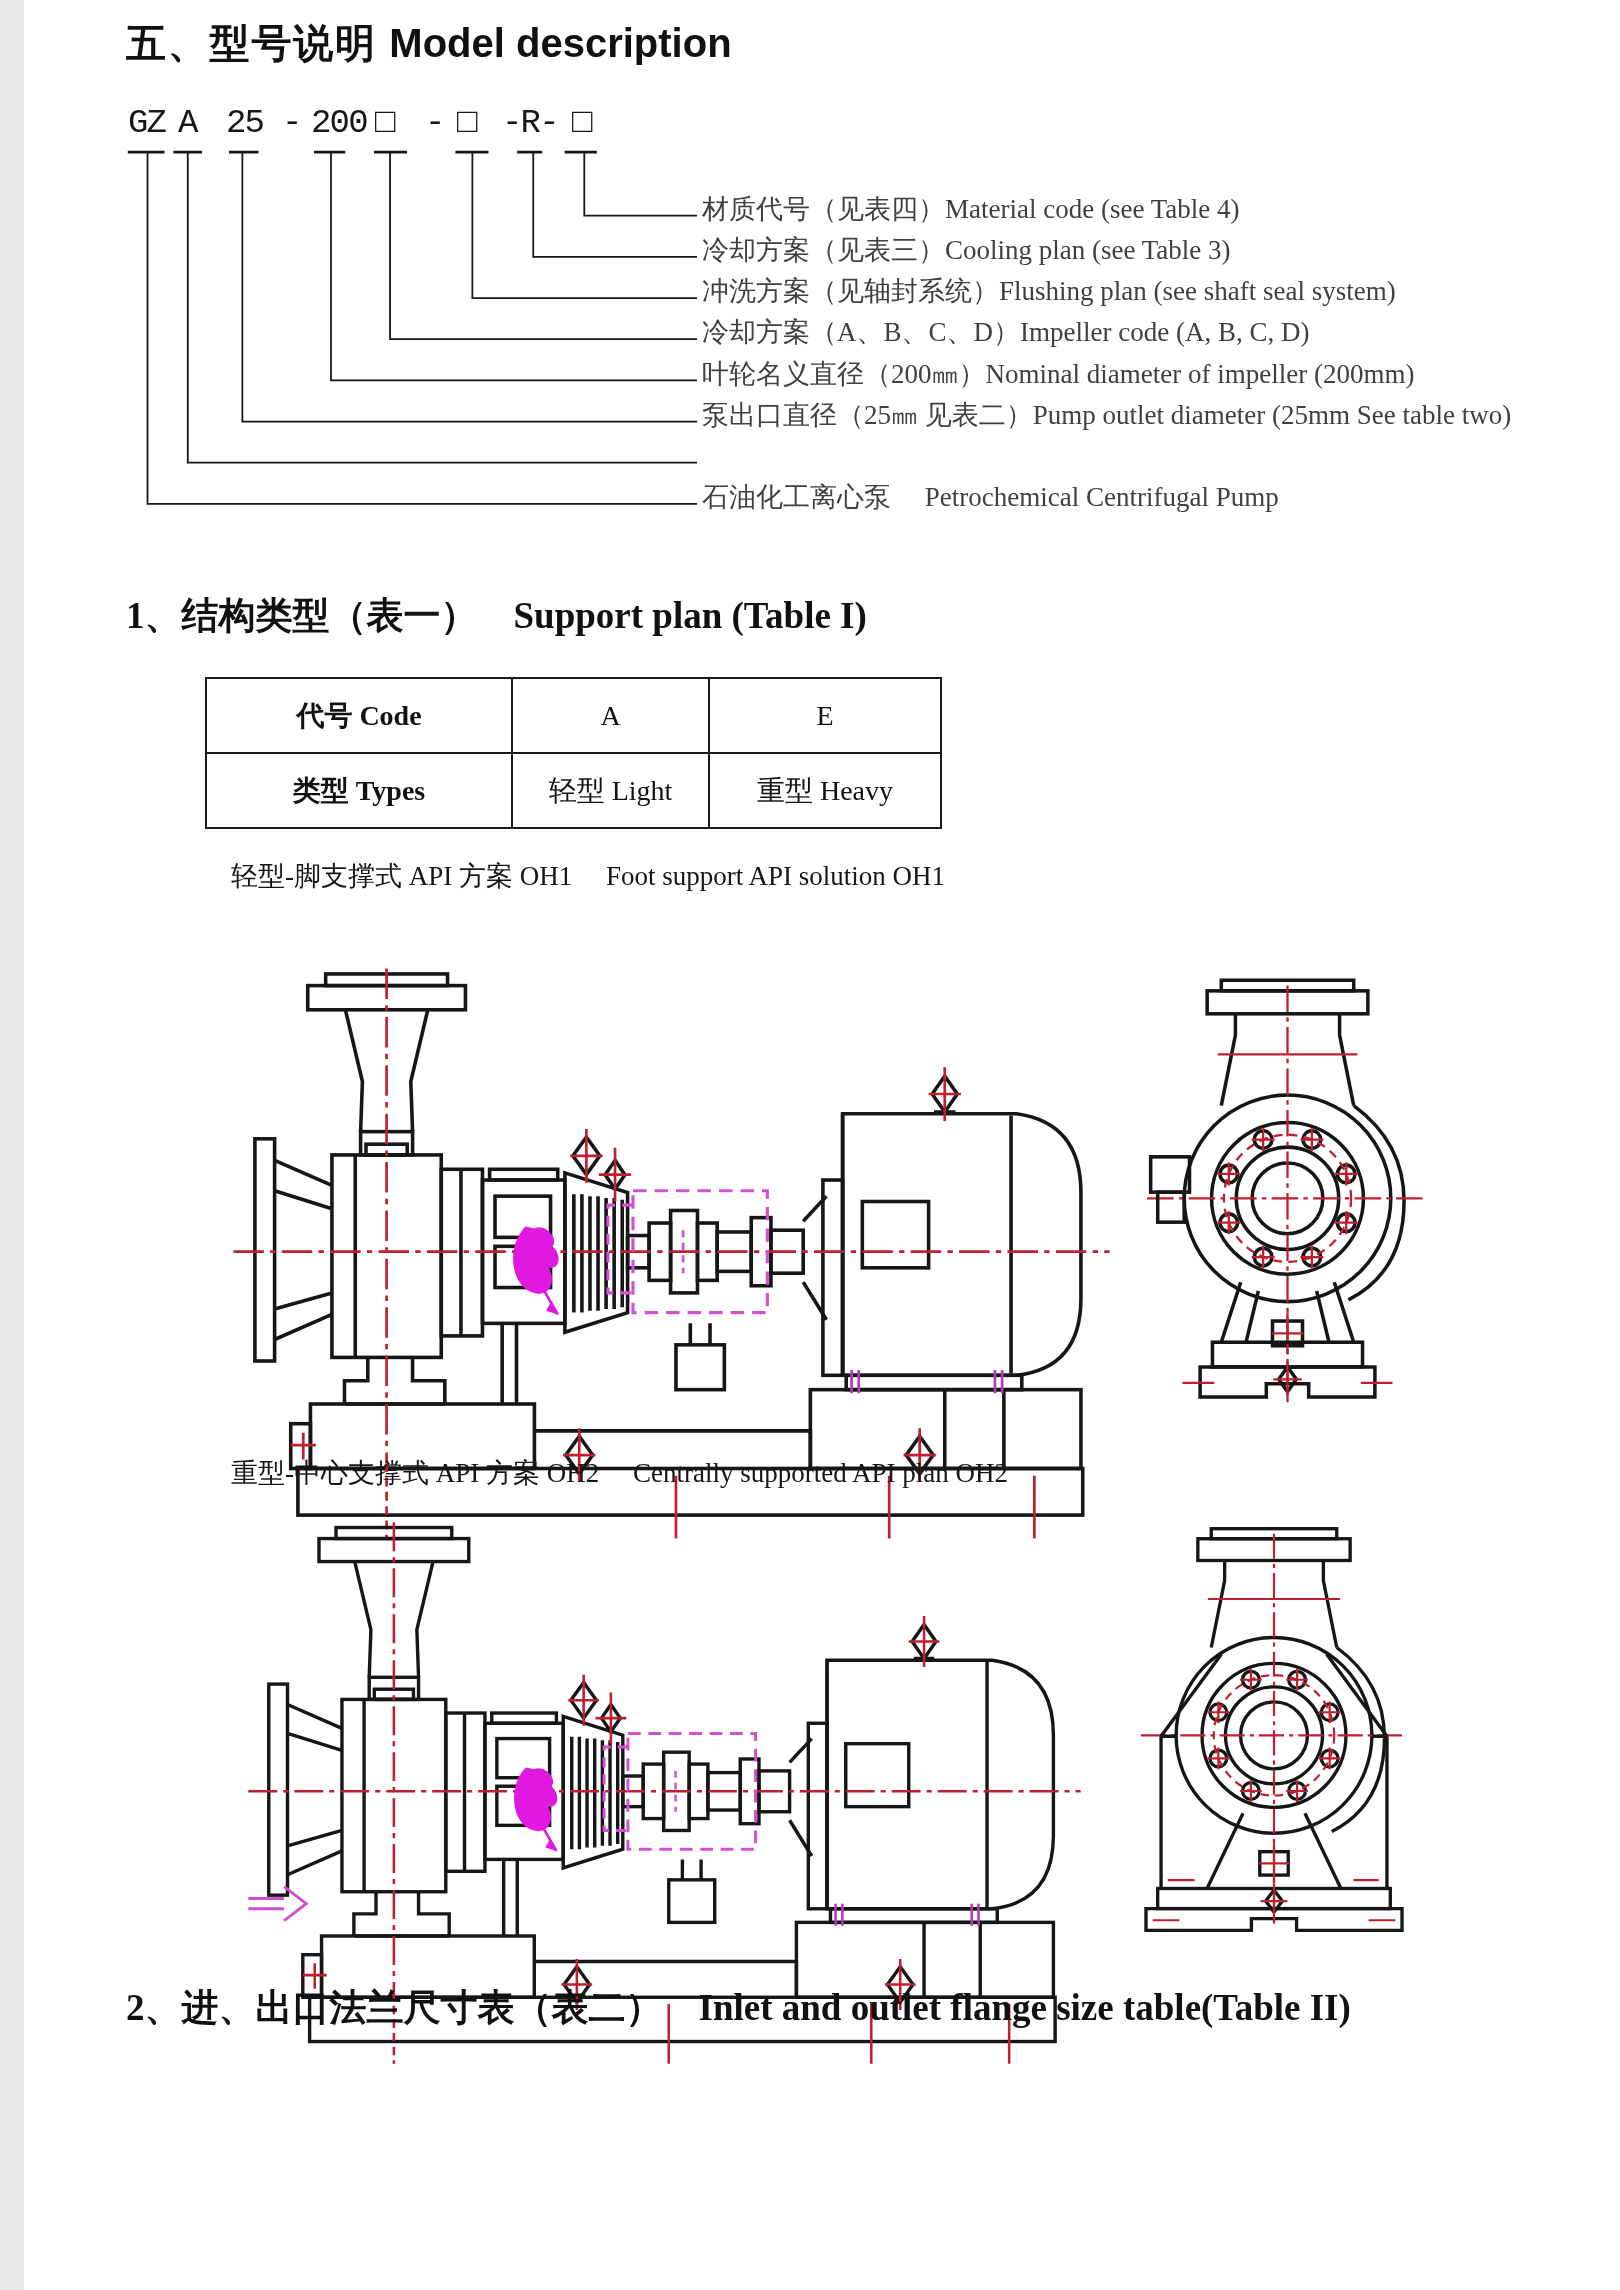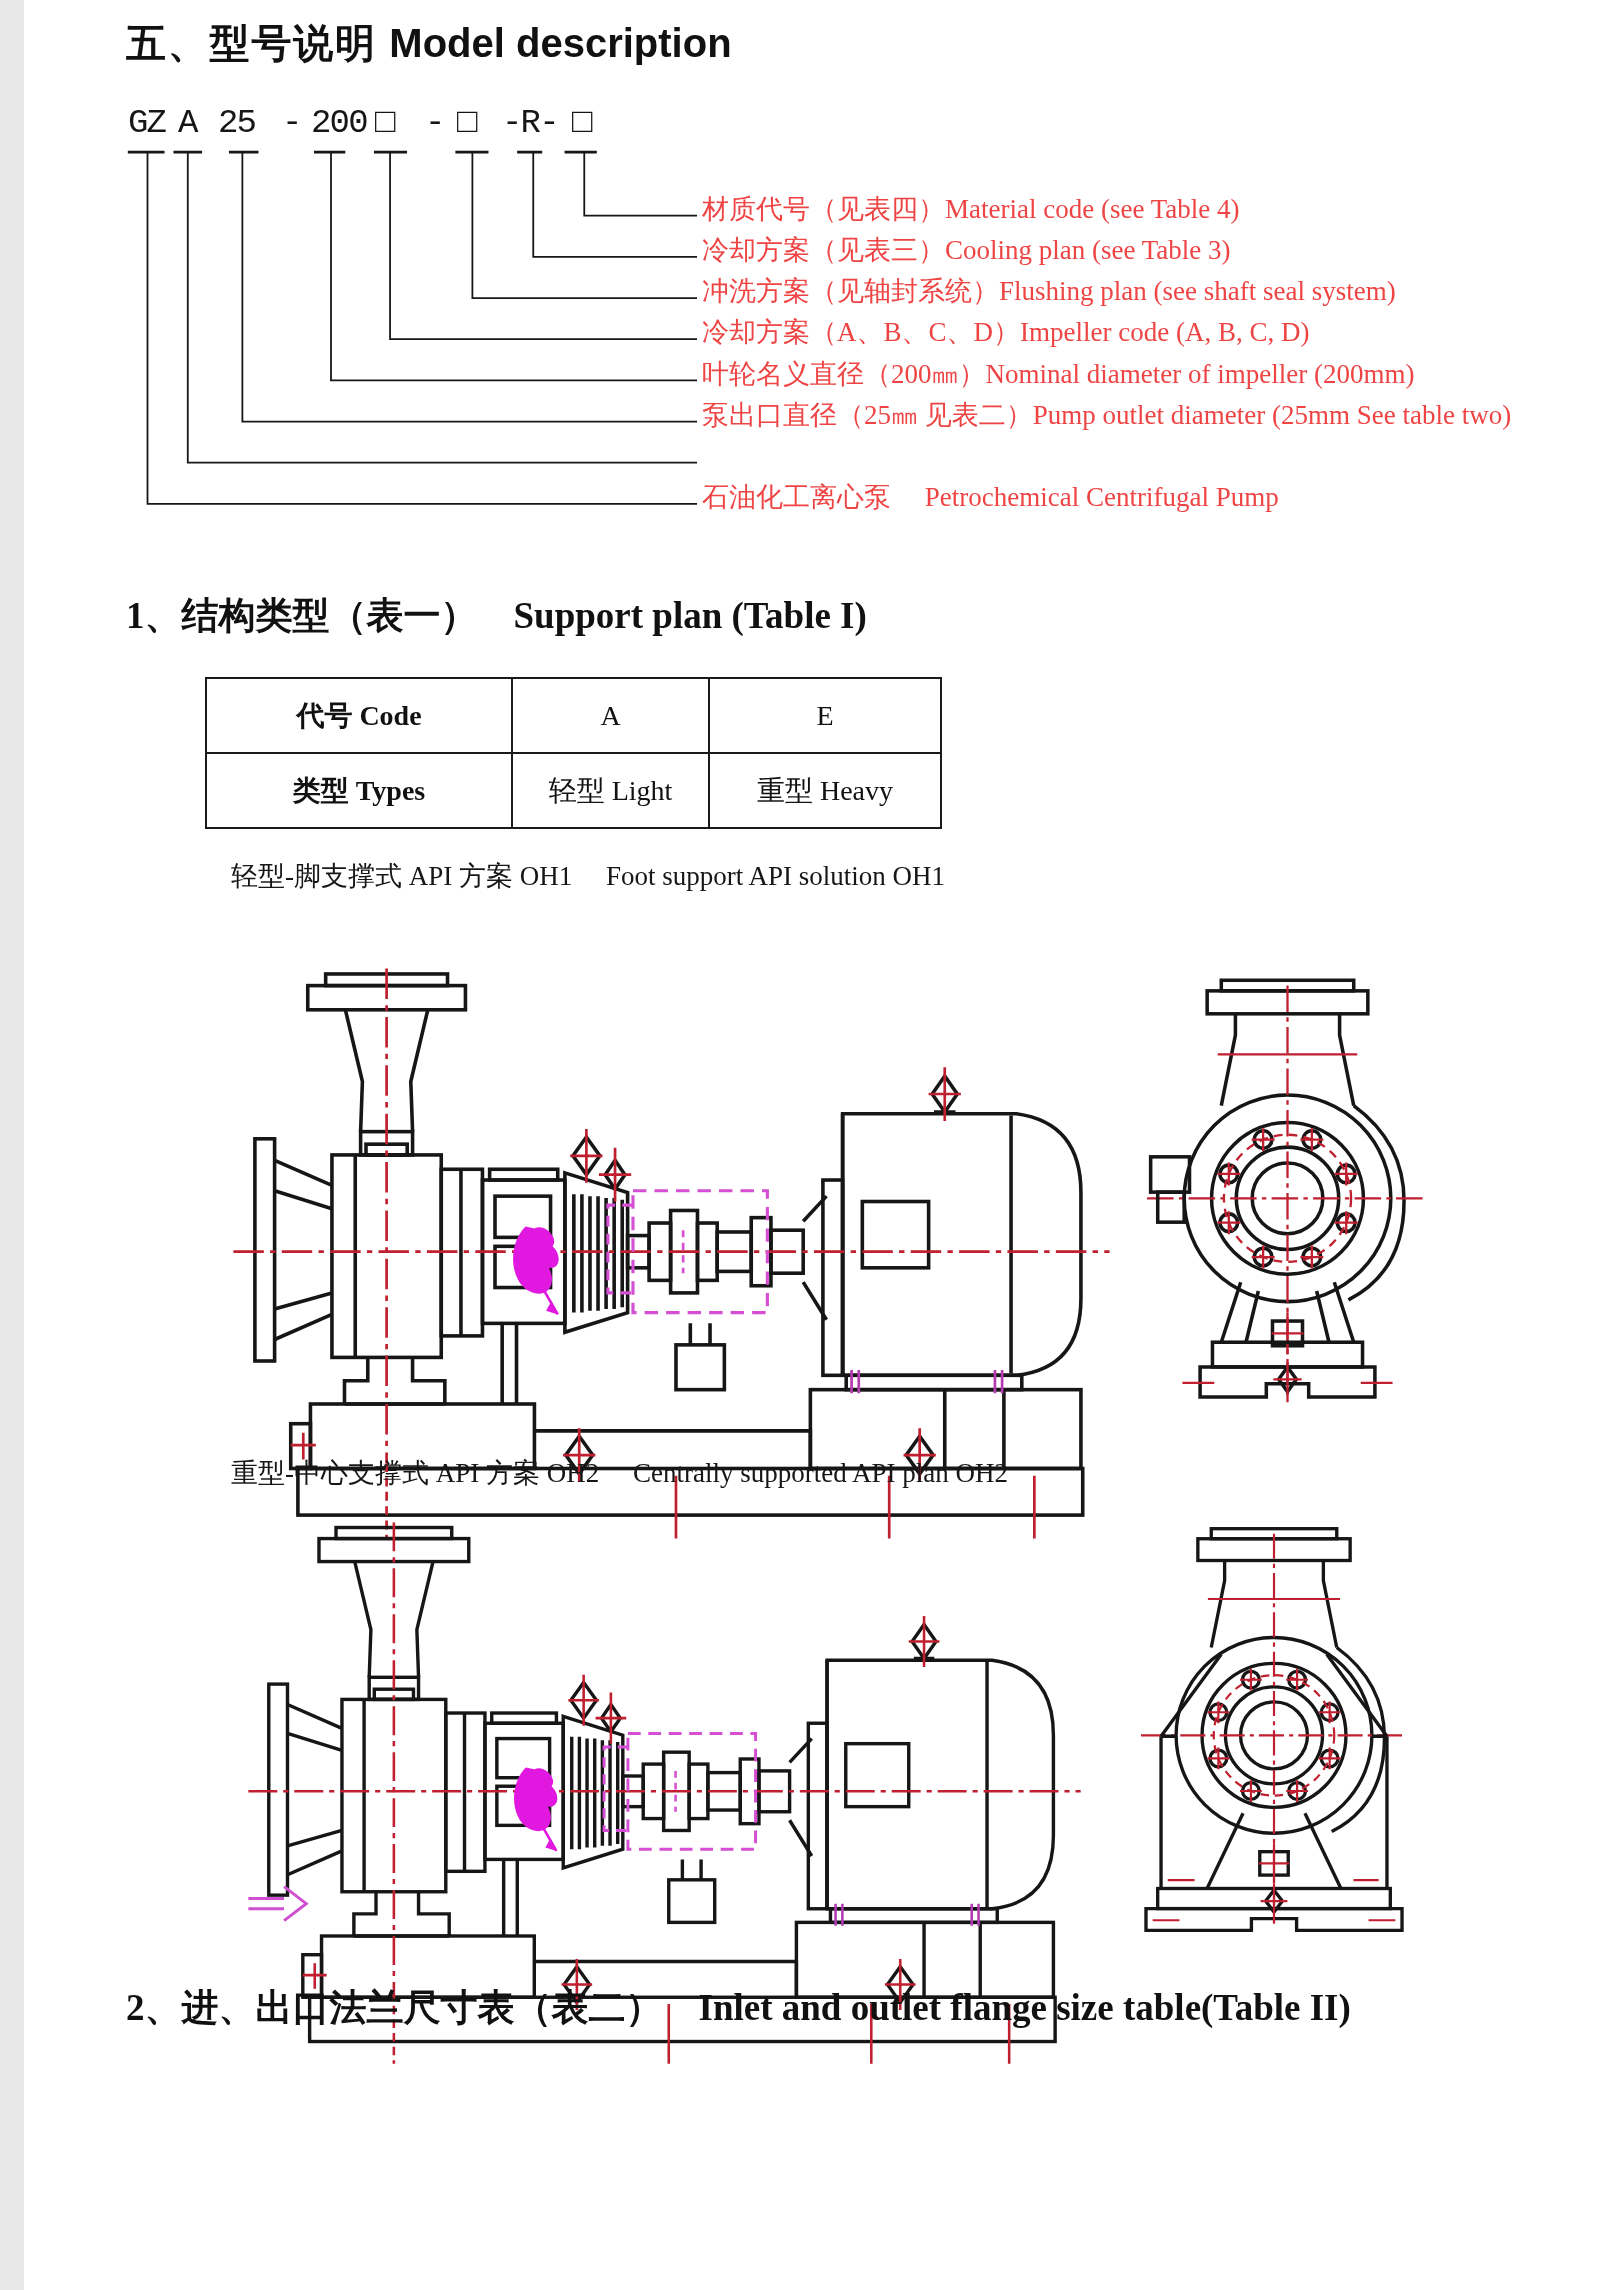--- a/index.html
+++ b/index.html
@@ -7,21 +7,21 @@
         font-family:"Liberation Serif",serif;color:#111;overflow:hidden;margin-left:24px;}
   .abs{position:absolute;}
   
   #title{left:102px;top:16px;font-size:40px;font-weight:bold;white-space:nowrap;}
   #title .zh{font-family:"Liberation Serif",serif;letter-spacing:1.8px;}
   #title .en{font-family:"Liberation Sans",sans-serif;margin-left:12.5px;}
   
   .tok{position:absolute;top:100px;font-family:"Liberation Mono",monospace;
        font-size:34px;line-height:47px;letter-spacing:-1.8px;color:#161616;}
   
-  .desc{position:absolute;left:678px;width:896px;font-size:27px;line-height:36px;white-space:nowrap;color:#ef4444;}
+  .desc{position:absolute;left:678px;width:896px;font-size:27px;line-height:36px;white-space:nowrap;color:#404040;}
   
   .h2x{position:absolute;left:102px;font-size:37px;font-weight:bold;white-space:nowrap;}
   .h2x .en{margin-left:36px;}
   
   #tbl1{position:absolute;left:181px;top:677px;border-collapse:collapse;}
   #tbl1 td{border:2.7px solid #1a1a1a;height:73px;text-align:center;vertical-align:middle;
            font-size:28px;padding:0;}
   #tbl1 td.c0{width:304px;font-weight:bold;}
   #tbl1 td.c1{width:195px;}
   #tbl1 td.c2{width:230px;}
@@ -34,21 +34,21 @@
 <body>
 
 <div id="page">
 
   <div id="title" class="abs">
     <span class="zh">五、型号说明</span><span class="en">Model description</span>
   </div>
 
   <span class="tok" style="left:104px">GZ</span>
   <span class="tok" style="left:154px">A</span>
-  <span class="tok" style="left:194px">25</span>
+  <span class="tok" style="left:202px">25</span>
   <span class="tok" style="left:258px">-</span>
   <span class="tok" style="left:287px">200</span>
   <span class="tok" style="left:351px">□</span>
   <span class="tok" style="left:401px">-</span>
   <span class="tok" style="left:433px">□</span>
   <span class="tok" style="left:478px">-R-</span>
   <span class="tok" style="left:548px">□</span>
 
   <svg class="abs" style="left:0;top:0" width="716" height="537" viewBox="0 0 800 600">
     <g stroke="#161616" stroke-width="3" fill="none">

